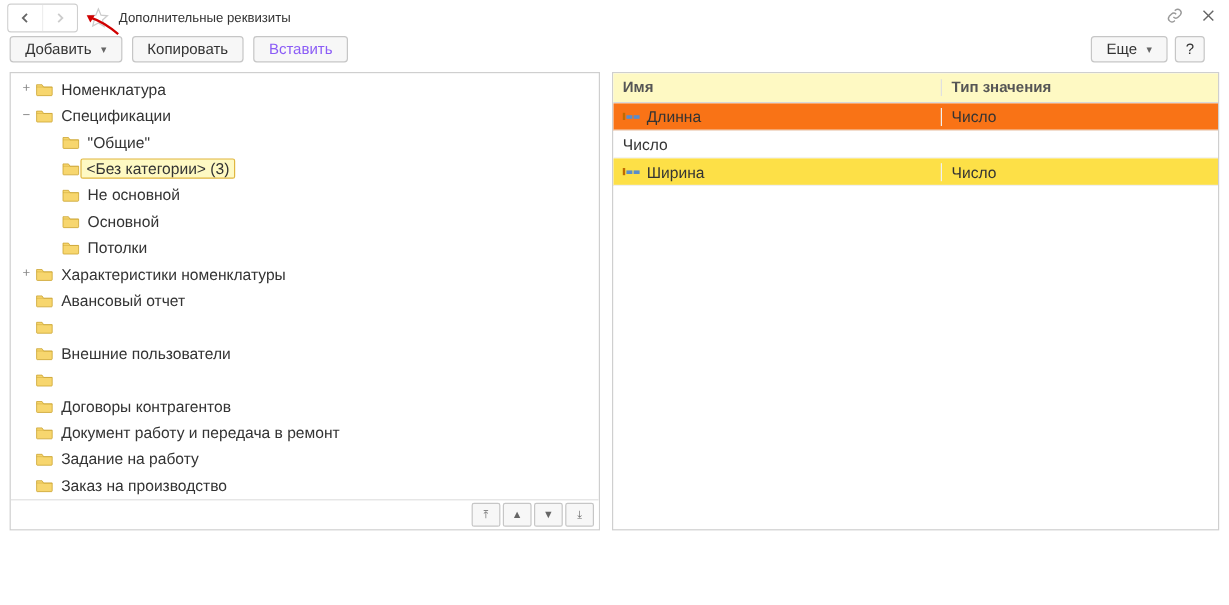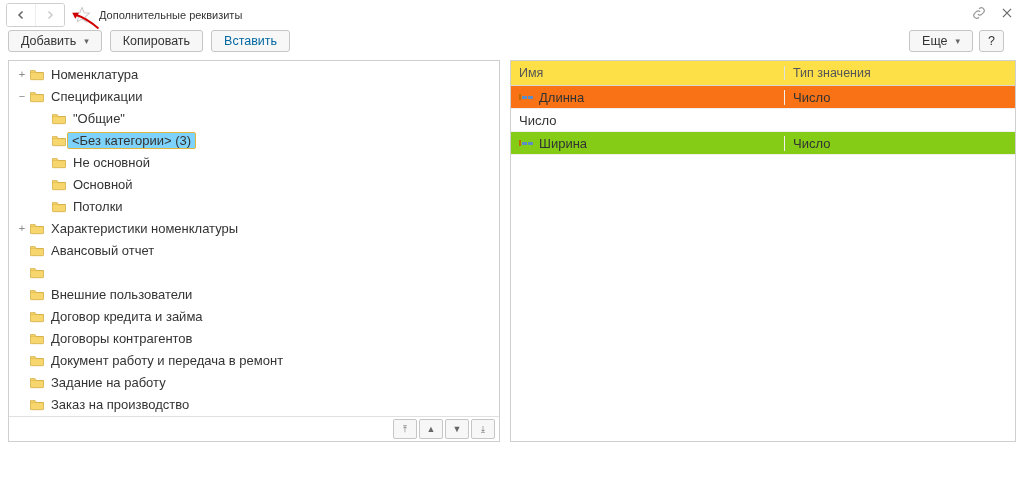--- a/index.html
+++ b/index.html
@@ -59,21 +59,21 @@
     background: #f7f7f7;
     border-radius: 3px;
     padding: 3px 12px;
     font-size: 12.5px;
     cursor: pointer;
     display: flex;
     align-items: center;
     gap: 6px;
     color: #333;
   }
-  .tbtn.disabled { color: #0369a1; cursor: default; }
+  .tbtn.disabled { color: #8b5cf6; cursor: default; }
   .tbtn .caret { font-size: 9px; color: #666; margin-left: 2px; }
   .toolbar-right { position: absolute; right: 20px; top: 0; display: flex; gap: 6px; }
   .tbtn.square { padding: 3px 8px; }
   
   .red-arrow {
     position: absolute;
     left: 70px;
     top: 8px;
     width: 30px;
     height: 26px;
@@ -118,21 +118,21 @@
     cursor: pointer;
   }
   .tree-row .indent { display: inline-block; }
   .folder-icon {
     width: 16px; height: 14px;
     display: inline-flex; align-items: center; justify-content: center;
     margin-right: 4px;
   }
   .folder-icon svg { width: 16px; height: 13px; }
   .tree-row.selected .label-wrap {
-    background: #7dd3fc;
+    background: #fef9c3;
     border: 1px solid #e0b63f;
     border-radius: 2px;
     padding: 0 4px;
     margin-left: -4px;
   }
   .label-wrap { padding: 0 2px; }
   
   .tree-footer {
     border-top: 1px solid #e0e0e0;
     height: 24px;
@@ -152,39 +152,40 @@
     align-items: center;
     justify-content: center;
     font-size: 9px;
     color: #666;
     cursor: pointer;
     border-radius: 2px;
   }
   
   .thead {
     display: flex;
-    background: #fde047;
+    background: #fef9c3;
     border-bottom: 1px solid #d8d8d8;
     font-size: 12.5px;
     color: #555;
     height: 24px;
     align-items: center;
+    font-weight: bold;
   }
   .thead .col1 { width: 265px; padding-left: 8px; border-right: 1px solid #e0e0e0; }
   .thead .col2 { flex: 1; padding-left: 8px; }
   .tbody { flex: 1; overflow: auto; }
   .trow {
     display: flex;
     height: 22px;
     align-items: center;
     font-size: 13px;
     border-bottom: 1px solid #f0f0f0;
   }
   .trow.sel { background: #f97316; }
-  .trow.alt { background: #84cc16; }
+  .trow.alt { background: #fde047; }
   .trow .col1 { width: 265px; padding-left: 8px; display: flex; align-items: center; gap: 6px; border-right: 1px solid #f0f0f0; }
   .trow .col2 { flex: 1; padding-left: 8px; }
   .attr-icon {
     width: 14px; height: 6px;
     display: flex; gap: 1px; align-items:center;
   }
   .attr-icon span { width: 6px; height: 3px; background: #5a8dca; display: inline-block; }
   .attr-icon span:first-child { height: 6px; width: 2px; background:#c06a00; }
 </style>
 </head>
@@ -377,21 +378,20 @@
         </div>
         <div class="tree-row">
           <span class="toggle"></span>
           <span class="indent" style="width: 0px;"></span>
           <span class="folder-icon">
             <svg viewBox="0 0 24 20">
               <path d="M2 4h7l2 3h11v10a1 1 0 0 1-1 1H3a1 1 0 0 1-1-1z" fill="#f7d66e" stroke="#caa22e" stroke-width="1"></path>
               <path d="M2 7h20" stroke="#caa22e" stroke-width="0.6"></path>
             </svg>
           </span>
-          <span class="label-wrap">Договор кредита и займа</span>
         </div>
         <div class="tree-row">
           <span class="toggle"></span>
           <span class="indent" style="width: 0px;"></span>
           <span class="folder-icon">
             <svg viewBox="0 0 24 20">
               <path d="M2 4h7l2 3h11v10a1 1 0 0 1-1 1H3a1 1 0 0 1-1-1z" fill="#f7d66e" stroke="#caa22e" stroke-width="1"></path>
               <path d="M2 7h20" stroke="#caa22e" stroke-width="0.6"></path>
             </svg>
           </span>

